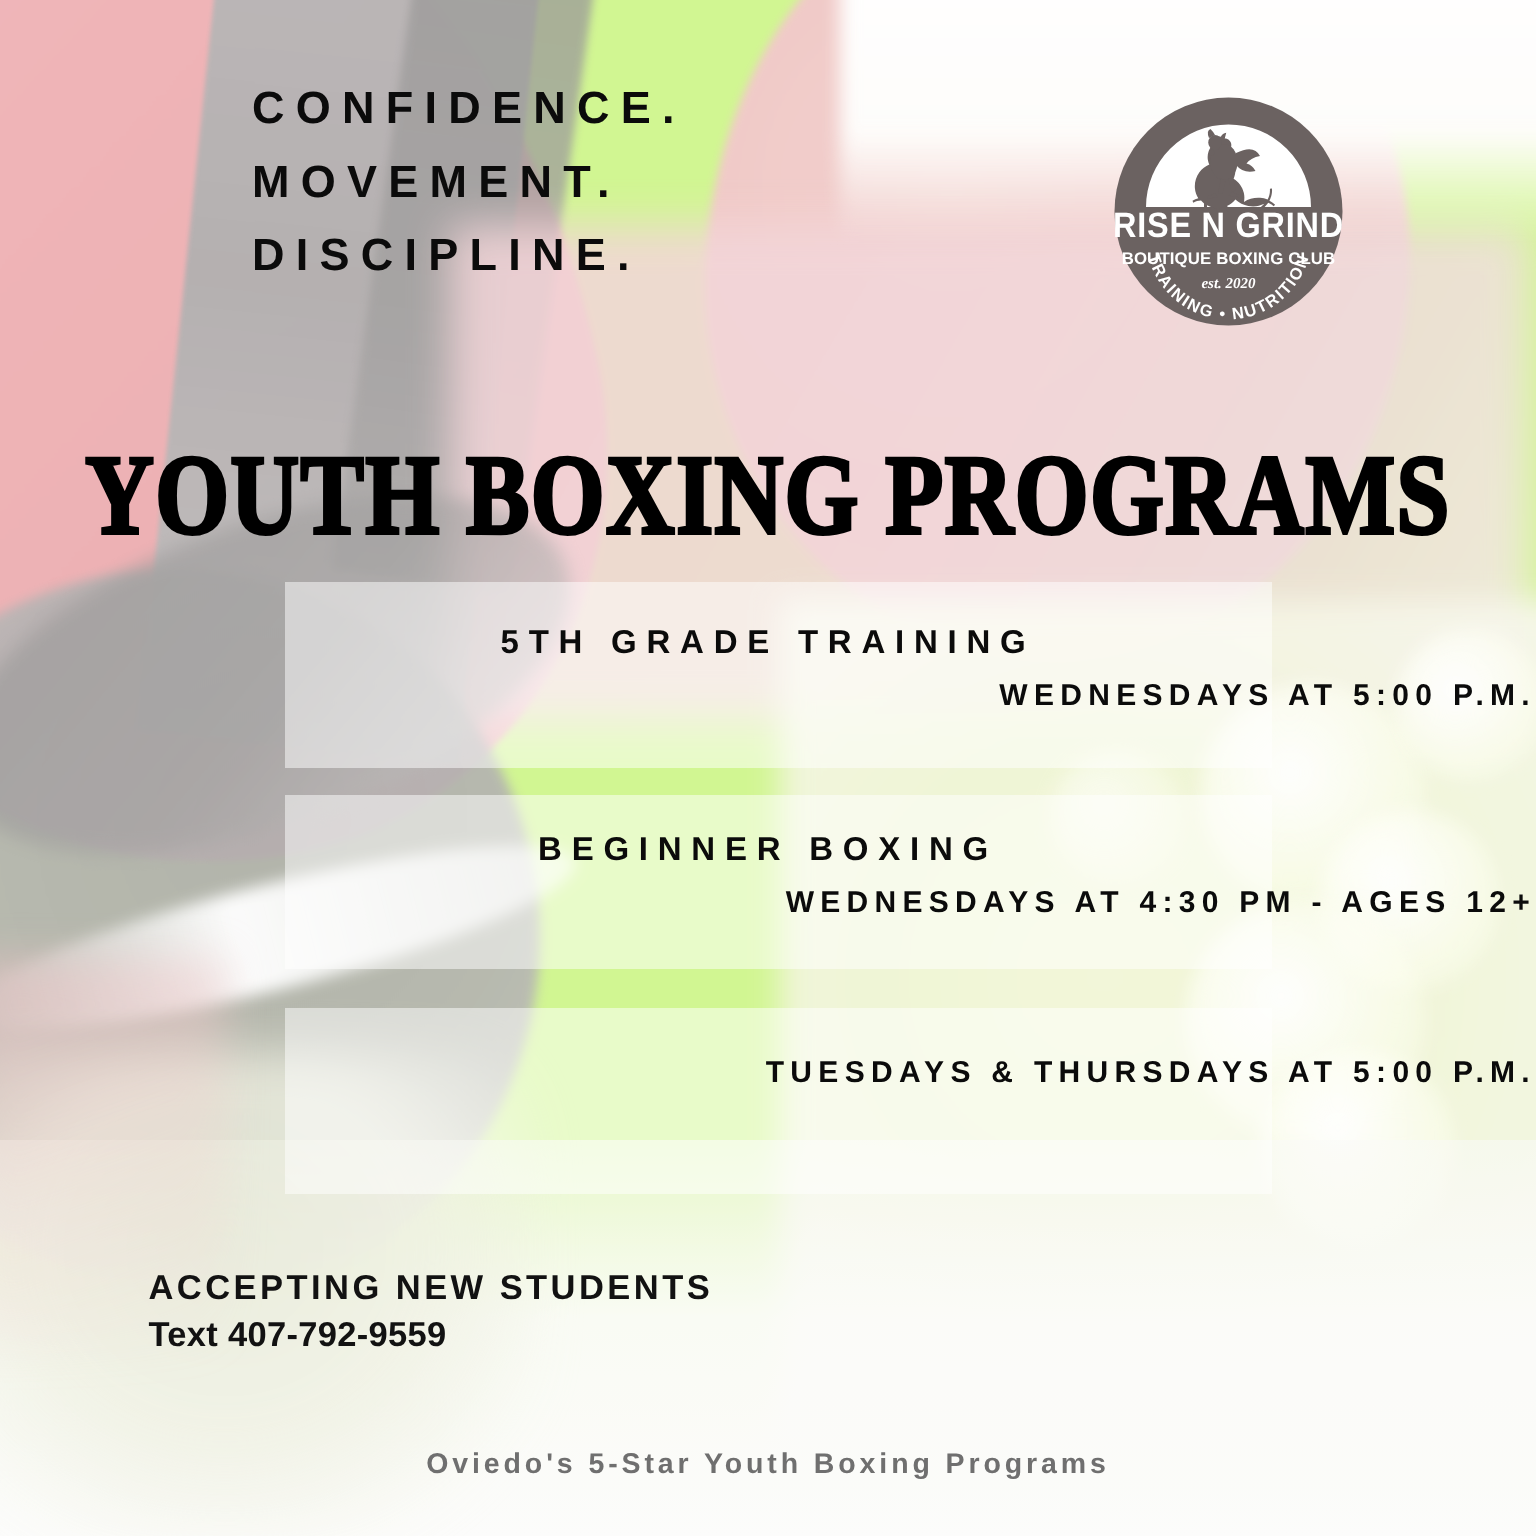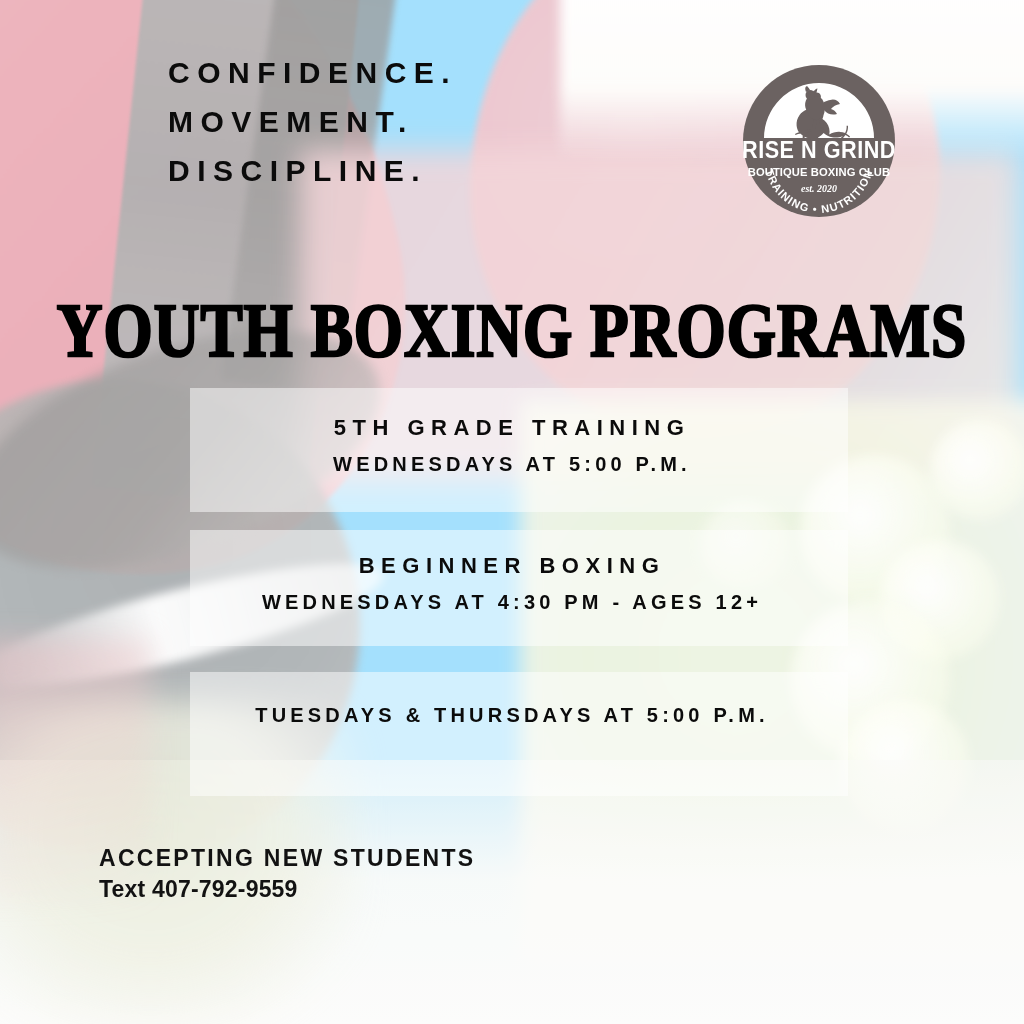--- a/index.html
+++ b/index.html
@@ -6,21 +6,21 @@
     margin: 0;
     padding: 0;
     background: #ffffff;
   }
   #poster {
     position: relative;
     width: 1024px;
     height: 1024px;
     overflow: hidden;
     font-family: "Liberation Sans", sans-serif;
-    background: #7dd3fc;
+    background: #bef264;
   }
 
   
   .bg-layer { position: absolute; inset: 0; }
 
   .bg-base {
     background:
       linear-gradient(160deg,
         #d9d6d2 0%,
         #e7e3dd 18%,
@@ -223,20 +223,21 @@
     color: #0b0b0b;
     white-space: nowrap;
   }
   .prog-sub {
     margin-top: 12px;
     font-size: 20px;
     font-weight: 900;
     letter-spacing: 4.2px;
     color: #0b0b0b;
     white-space: nowrap;
+    text-align: right;
   }
   .program-1 { top: 415px; }
   .program-2 { top: 553px; }
   .program-3 { top: 692px; }
 
   
   .contact {
     position: absolute;
     left: 99px; top: 843px;
   }
@@ -363,14 +364,15 @@
 
   <div class="program program-3">
     <div class="prog-sub">TUESDAYS &amp; THURSDAYS AT 5:00 P.M.</div>
   </div>
 
   <div class="contact">
     <div class="contact-head">ACCEPTING NEW STUDENTS</div>
     <div class="contact-line">Text 407-792-9559</div>
   </div>
 
+  <div class="tagline">Oviedo's 5-Star Youth Boxing Programs</div>
 
 </div>
 
 </body></html>

